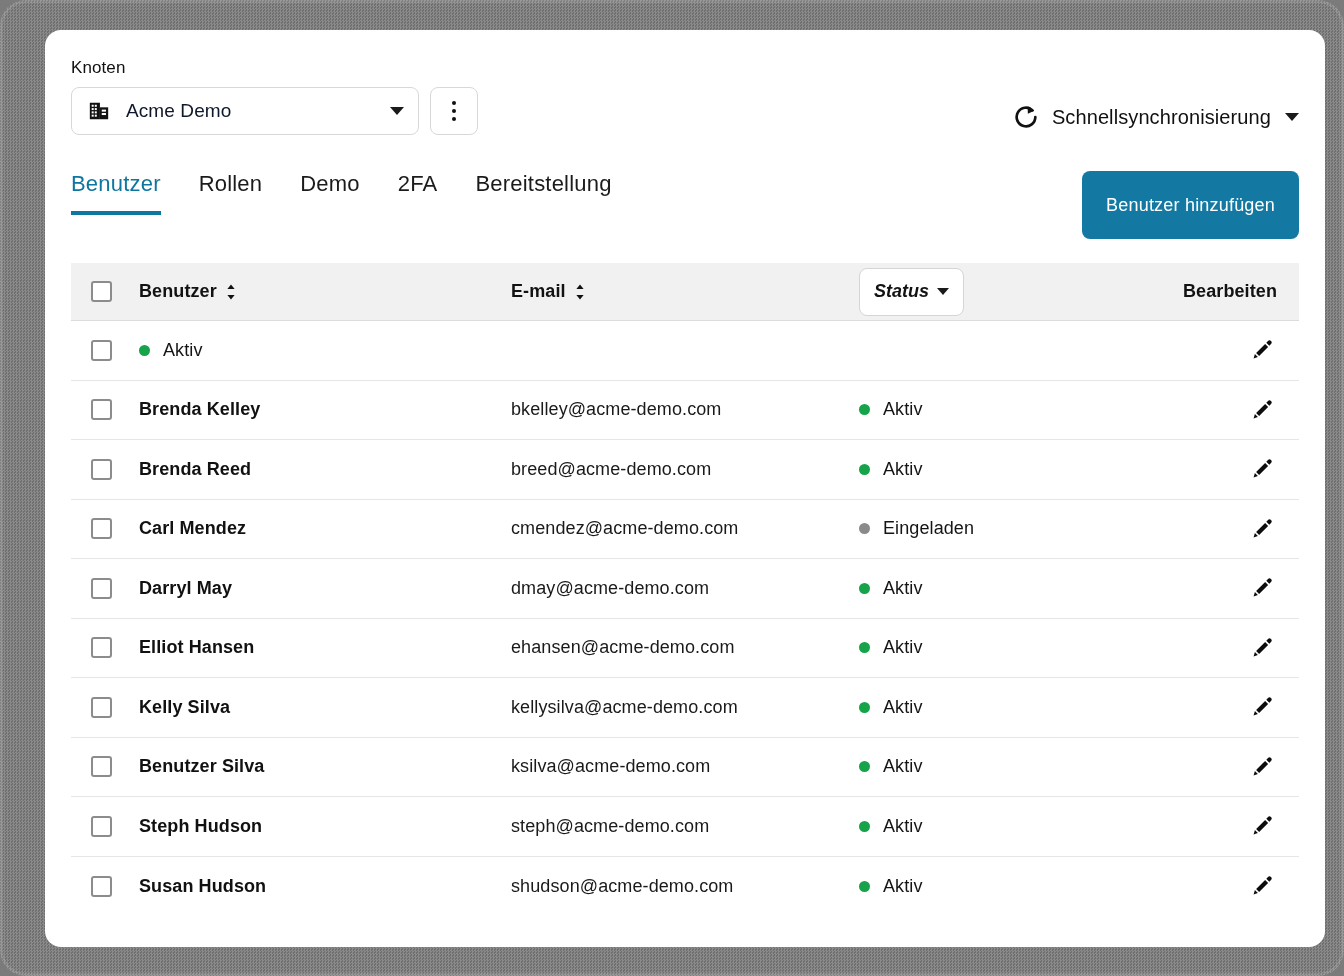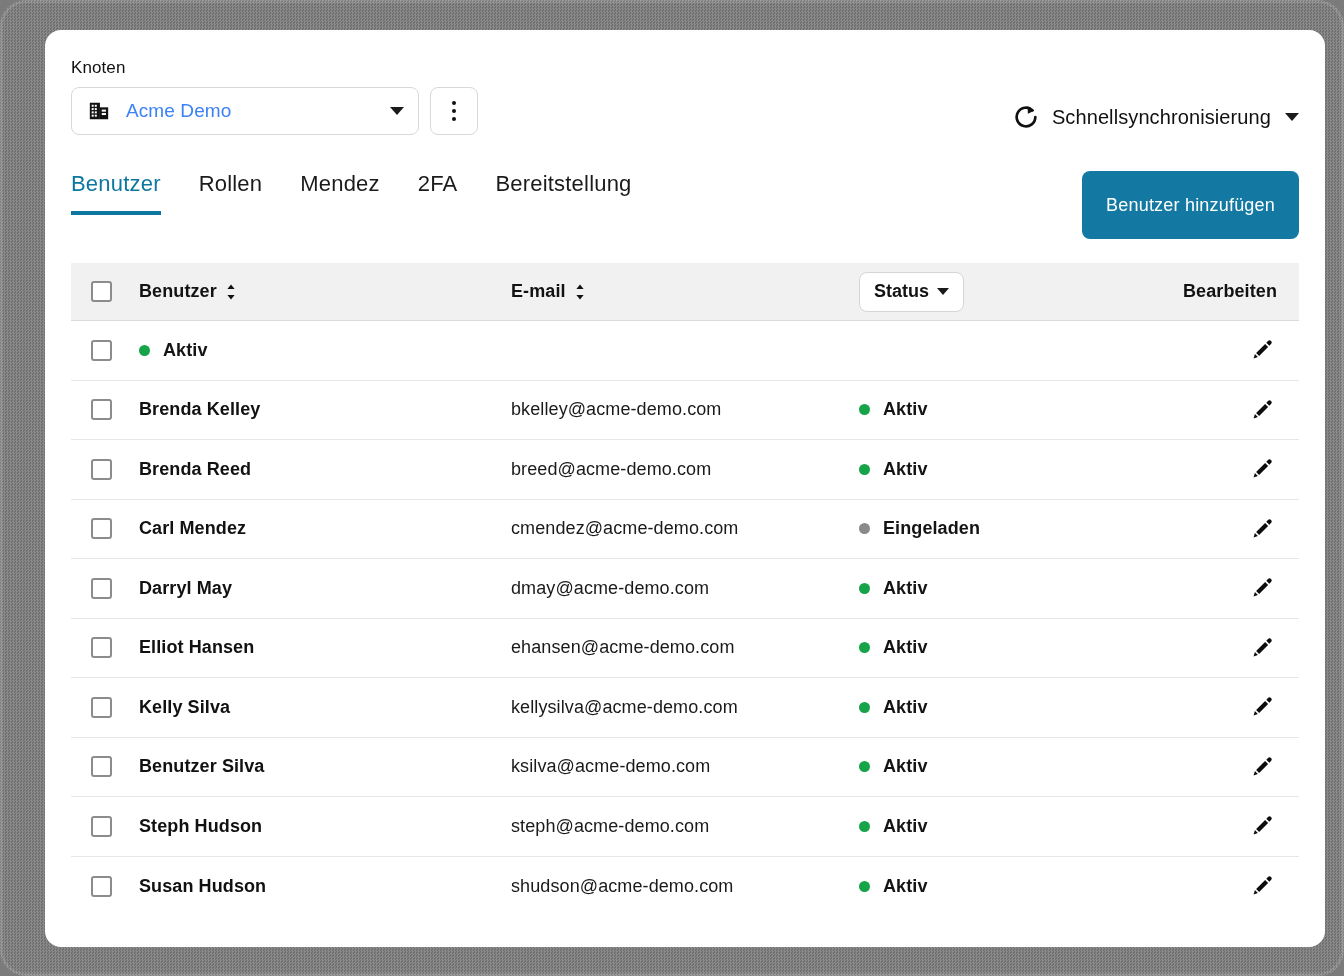--- a/index.html
+++ b/index.html
@@ -80,21 +80,21 @@
     padding: 0 14px 0 16px;
     cursor: pointer;
   }
 
   .building-icon { width: 22px; height: 22px; flex: none; }
 
   .node-name {
     flex: 1;
     margin-left: 16px;
     font-size: 19px;
-    color: #3b82f6;
+    color: #0f172a;
     letter-spacing: .1px;
   }
 
   .caret-down {
     width: 0; height: 0;
     border-left: 7px solid transparent;
     border-right: 7px solid transparent;
     border-top: 8px solid #1a1a1a;
     flex: none;
   }
@@ -200,42 +200,43 @@
 
   .sort-icon { width: 10px; height: 18px; cursor: pointer; flex: none; }
 
   .status-filter {
     display: inline-flex;
     align-items: center;
     gap: 8px;
     background: #ffffff;
     border: 1px solid #d5d5d5;
     border-radius: 8px;
-    height: 40px;
+    height: 48px;
     padding: 0 14px;
     cursor: pointer;
     font-family: inherit;
+    font-style: italic;
   }
   .status-filter span { font-size: 18px; color: #121212; font-weight: bold; }
   .status-filter .caret-down { border-top-width: 7px; border-left-width: 6px; border-right-width: 6px; }
 
   .tr {
     height: 59.5px;
     display: flex;
     align-items: center;
     padding: 0 22px 0 20px;
     border-bottom: 1px solid #e6e6e6;
     background: #fff;
   }
   .tr:last-child { border-bottom: none; }
 
   .user-name { font-size: 18px; color: #111111; font-weight: bold; letter-spacing: .1px; }
   .user-mail { font-size: 18px; color: #1a1a1a; letter-spacing: .1px; }
 
-  .status-cell { display: flex; align-items: center; gap: 13px; font-weight: bold; }
+  .status-cell { display: flex; align-items: center; gap: 13px; }
   .dot { width: 11px; height: 11px; border-radius: 50%; flex: none; }
   .status-text { font-size: 18px; color: #141414; letter-spacing: .1px; }
 
   .pencil-btn {
     background: none; border: none; cursor: pointer;
     width: 30px; height: 30px; padding: 0;
     display: flex; align-items: center; justify-content: center;
   }
   .pencil-icon { width: 24px; height: 24px; }
 </style>
@@ -287,21 +288,21 @@
         </svg>
         <span class="sync-label">Schnellsynchronisierung</span>
         <span class="sync-caret"></span>
       </button>
     </div>
 
     <div class="tabrow">
       <div class="tabs">
         <button class="tab active" style="color: rgb(13, 119, 160); border-bottom-color: rgb(13, 119, 160);">Benutzer</button>
         <button class="tab">Rollen</button>
-        <button class="tab">Mendez</button>
+        <button class="tab">Demo</button>
         <button class="tab">2FA</button>
         <button class="tab">Bereitstellung</button>
       </div>
 
       <button class="add-btn" style="background: rgb(19, 121, 163);">Benutzer hinzufügen</button>
     </div>
 
     <div class="table">
 
       <div class="thead" style="background: rgb(241, 241, 241);">

